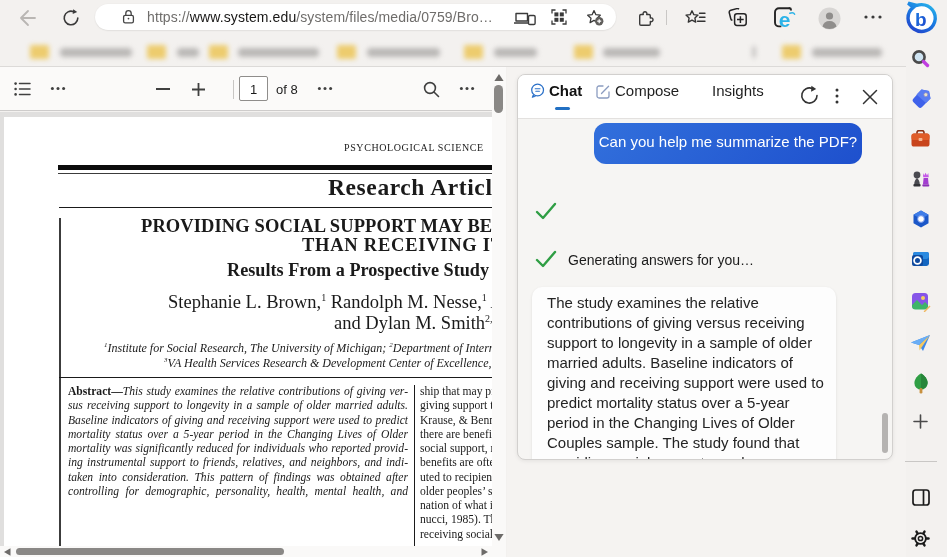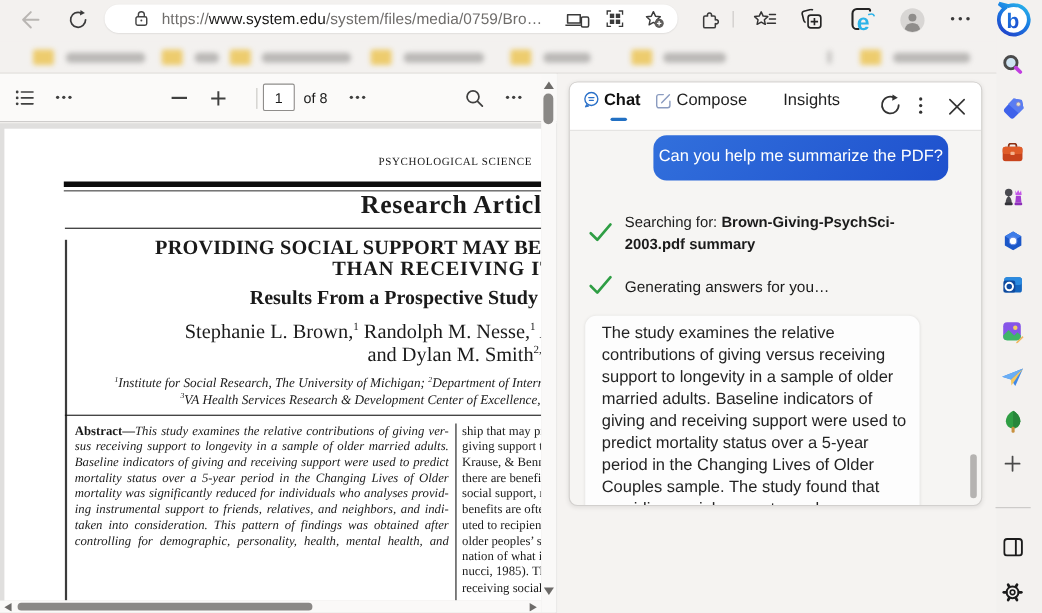--- a/index.html
+++ b/index.html
@@ -159,21 +159,21 @@
   <div class="abs" style="left:100px;top:224px;font-size:12px;font-style:italic;white-space:nowrap;"><sup style="font-size:7px;">1</sup>Institute for Social Research, The University of Michigan; <sup style="font-size:7px;">2</sup>Department of Internal Medicine, The University of</div>
   <div class="abs" style="left:160px;top:238.5px;font-size:12px;font-style:italic;white-space:nowrap;"><sup style="font-size:7px;">3</sup>VA Health Services Research &amp; Development Center of Excellence, Ann Arbor, Michigan</div>
 
   <div class="abs" style="left:55px;top:260px;width:700px;height:1.2px;background:#1a1a1a;"></div>
 
   <div id="abscol" style="position:absolute;left:64px;top:268px;width:340px;font-size:11.6px;font-style:italic;line-height:14.25px;">
     <div class="jl"><b style="font-style:normal;">Abstract—</b>This study examines the relative contributions of giving ver-</div>
     <div class="jl">sus receiving support to longevity in a sample of older married adults.</div>
     <div class="jl">Baseline indicators of giving and receiving support were used to predict</div>
     <div class="jl">mortality status over a 5-year period in the Changing Lives of Older</div>
-    <div class="jl">mortality was significantly reduced for individuals who analyses provid-</div>
+    <div class="jl">mortality was significantly reduced for individuals who reported provid-</div>
     <div class="jl">ing instrumental support to friends, relatives, and neighbors, and indi-</div>
     <div class="jl">taken into consideration. This pattern of findings was obtained after</div>
     <div class="jl">controlling for demographic, personality, health, mental health, and</div>
   </div>
 
   <div class="abs" style="left:410px;top:268px;width:1px;height:161px;background:#1a1a1a;"></div>
 
   <div class="abs" style="left:416px;top:268px;width:200px;font-size:11.6px;line-height:14.25px;white-space:nowrap;">
     ship that may precede<br>giving support to other<br>Krause, &amp; Bennett, 200<br>there are benefits asso<br>social support, researc<br>benefits are often attri<br>uted to recipients of su<br>older peoples’ support<br>nation of what is given<br>nucci, 1985). Thus, me<br>receiving social suppor
   </div>
@@ -227,21 +227,20 @@
   <svg class="abs" style="left:344px;top:14px;" width="16" height="16" viewBox="0 0 16 16">
     <path d="M1.5 1.5 L14.5 14.5 M14.5 1.5 L1.5 14.5" stroke="#333" stroke-width="1.5" stroke-linecap="round"></path>
   </svg>
 
   <div class="abs" style="left:76px;top:48px;width:268px;height:41px;border-radius:12px;background:linear-gradient(135deg,#3270dc,#1e50cd);"></div>
   <div class="abs" style="left:76px;top:58px;width:268px;text-align:center;font-size:15px;color:#fff;">Can you help me summarize the PDF?</div>
 
   <svg class="abs" style="left:17px;top:127px;" width="22" height="18" viewBox="0 0 22 18">
     <path d="M2 10 L8 16 L20 2" stroke="#2f9e44" stroke-width="2.4" fill="none" stroke-linecap="round" stroke-linejoin="round"></path>
   </svg>
-  <div class="abs" style="left:50px;top:117px;width:290px;font-size:13.5px;line-height:19.5px;color:#1b1b1b;">Searching for: <b>Brown-Giving-PsychSci-</b><br><b>2003.pdf summary</b></div>
   <svg class="abs" style="left:17px;top:174.5px;" width="22" height="18" viewBox="0 0 22 18">
     <path d="M2 10 L8 16 L20 2" stroke="#2f9e44" stroke-width="2.4" fill="none" stroke-linecap="round" stroke-linejoin="round"></path>
   </svg>
   <div class="abs" style="left:50px;top:177px;font-size:14px;color:#1b1b1b;">Generating answers for you…</div>
 
   <div class="abs" style="left:14px;top:212px;width:304px;height:188px;background:#fdfdfd;border-radius:10px;box-shadow:0 1px 3px rgba(0,0,0,0.1);overflow:hidden;">
     <div style="padding:6px 6px 0 15px;font-size:15px;line-height:20px;color:#242424;white-space:nowrap;">The study examines the relative<br>contributions of giving versus receiving<br>support to longevity in a sample of older<br>married adults. Baseline indicators of<br>giving and receiving support were used to<br>predict mortality status over a 5-year<br>period in the Changing Lives of Older<br>Couples sample. The study found that<br>providing social support may be more</div>
   </div>
 
   <div class="abs" style="left:364px;top:338px;width:6px;height:40px;background:#b5b3b1;border-radius:3px;"></div>

